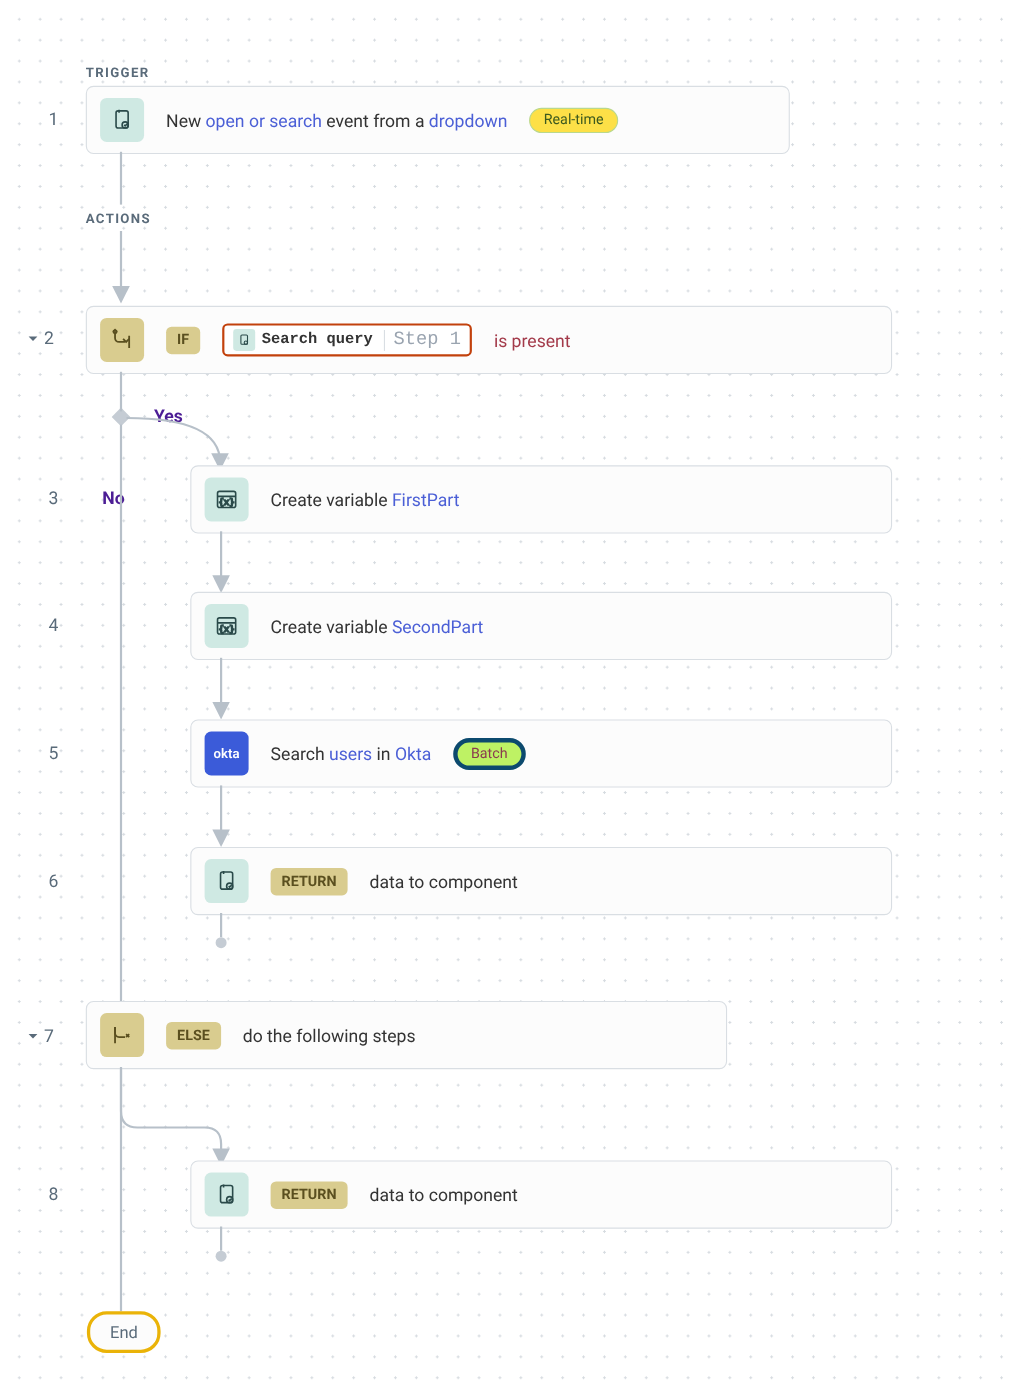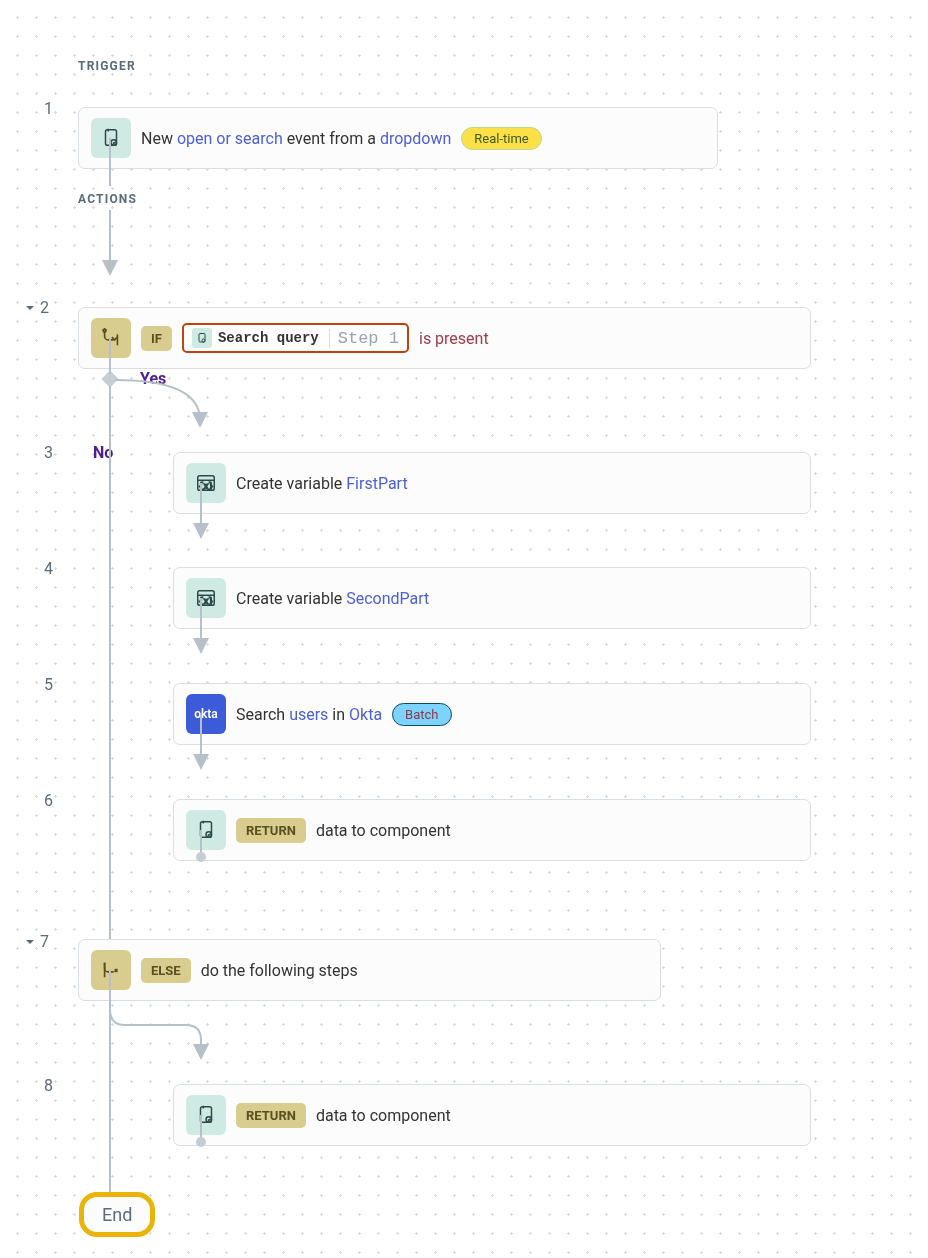--- a/index.html
+++ b/index.html
@@ -42,45 +42,44 @@
     display: inline-block;
   }
   .card {
     position: absolute;
     background: #fcfcfc;
     border: 1px solid #d9dee3;
     border-radius: 7px;
     display: flex;
     align-items: center;
     padding: 10px 12px;
-    gap: 10px;
+    gap: 20px;
     font-size: 16px;
     color: #333;
-    margin-top: 29px;
   }
   .icon-box {
     width: 40px; height: 40px;
     border-radius: 6px;
     display: flex;
     align-items: center;
     justify-content: center;
     flex: 0 0 40px;
   }
   .icon-tint { background: #cfe9e3; }
   .icon-yellow { background: #d9cc8f; }
   .icon-blue { background: #3b5bd9; color:#fff; font-size:12px; font-weight:600; }
   .pill {
     border-radius: 999px;
     padding: 3px 12px;
     font-size: 13px;
     display: inline-flex;
     align-items: center;
   }
   .pill-green { background: #fde047; border:1px solid #b9d88d; color:#3d5a1f; }
-  .pill-pink { background: #7dd3fc; border:1px solid #0c4a6e; color:#8a3a4f; }
+  .pill-pink { background: #bef264; border:4px solid #0c4a6e; color:#8a3a4f; }
   .tag-box {
     border-radius: 5px;
     padding: 5px 10px;
     font-size: 13px;
     font-weight: 700;
     background: #d9cc8f;
     color: #5a4f1f;
   }
   .link { color: #4b5fd6; }
   .cond-red { color: #a33a4a; }
@@ -92,22 +91,22 @@
   .pill-datapill .step-ref { color:#9aa4b0; border-left:1px solid #d9dee3; padding-left:8px; margin-left:4px; font-size:17px;}
   .mini-icon {
     width:20px; height:20px; border-radius:3px; background:#cfe9e3;
     display:inline-flex; align-items:center; justify-content:center;
   }
   .branch-label {
     position:absolute; font-size:16px; font-weight:700; color:#4c1d95;
   }
   .end-pill {
     position:absolute;
-    background:#fcfcfc; border:5px solid #eab308; border-radius:18px;
-    padding:7px 18px; font-size:18px; color:#5a6b7a;
+    background:#fcfcfc; border:3px solid #eab308; border-radius:18px;
+    padding:7px 18px; font-size:15px; color:#5a6b7a;
   }
   svg.connector { position:absolute; z-index:0; overflow:visible; }
   .diamond {
     position:absolute; width:12px; height:12px; background:#c5ccd4;
     transform: rotate(45deg);
   }
   .dot-end {
     position:absolute; width:10px; height:10px; border-radius:50%;
     background:#c5ccd4;
   }

